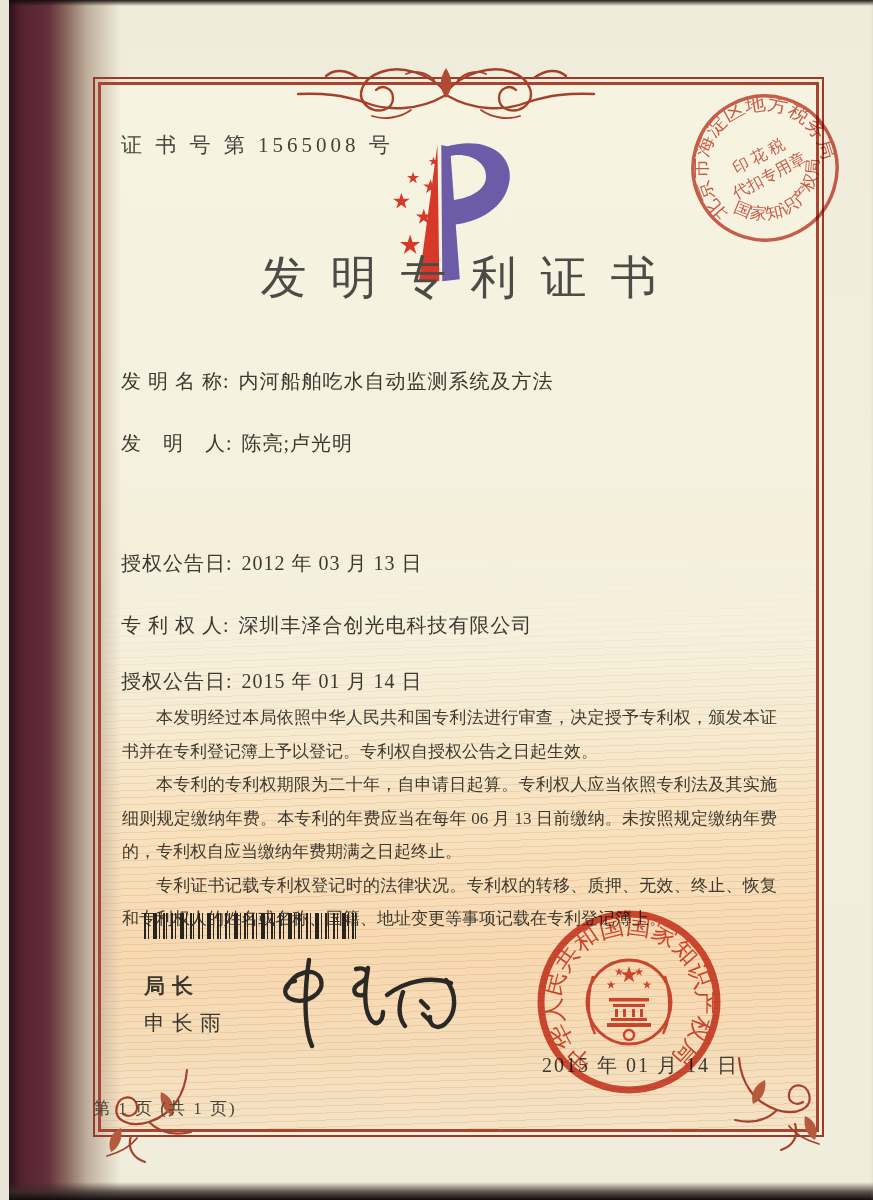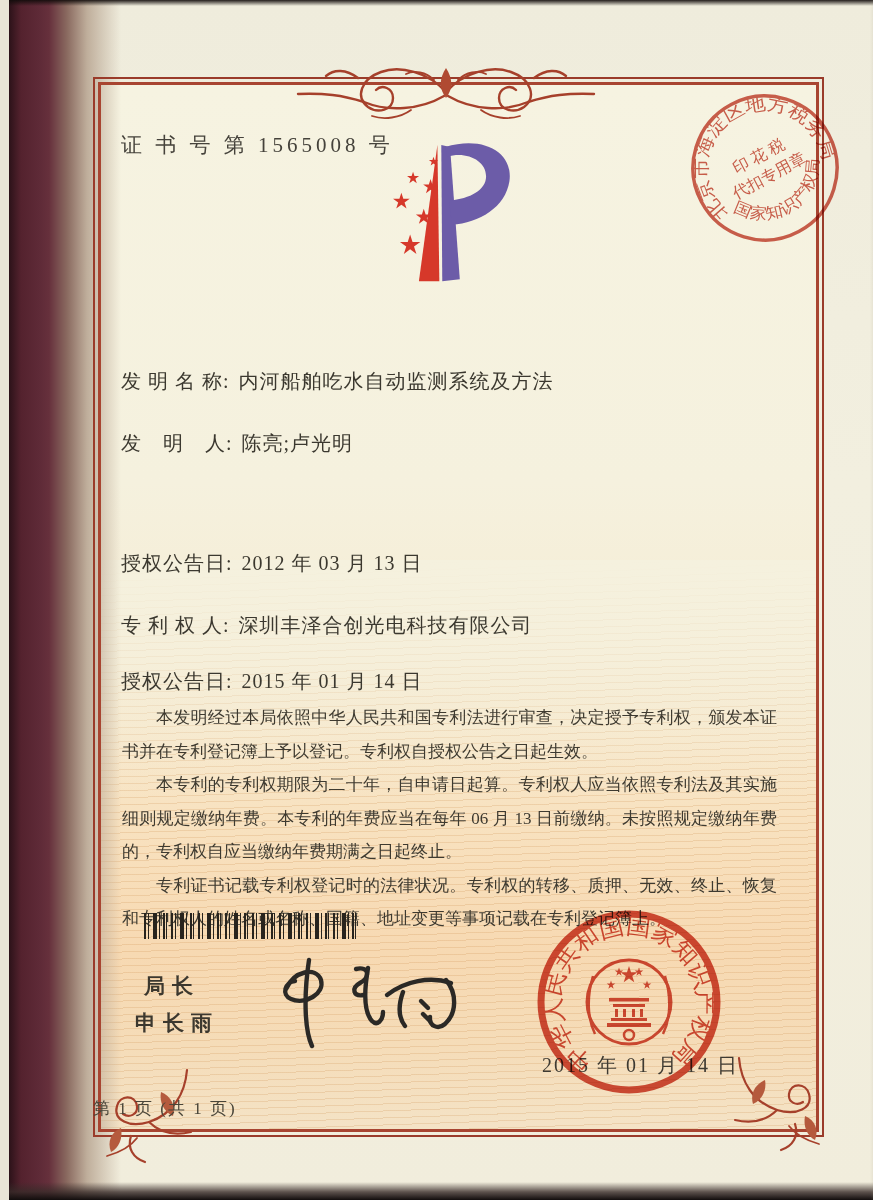--- a/index.html
+++ b/index.html
@@ -47,22 +47,22 @@
     background:
      repeating-linear-gradient(90deg,
       #28241e 0 2px, rgba(0,0,0,0) 2px 4px,
       #28241e 4px 5px, rgba(0,0,0,0) 5px 9px,
       #28241e 9px 13px, rgba(0,0,0,0) 13px 15px,
       #28241e 15px 16px, rgba(0,0,0,0) 16px 19px,
       #28241e 19px 21px, rgba(0,0,0,0) 21px 22px,
       #28241e 22px 23px, rgba(0,0,0,0) 23px 27px);}
   .director-role{position:absolute;left:135px;top:972px;z-index:4;font-size:21px;
     letter-spacing:7px;color:#3c382f;font-weight:bold;}
-  .director-name{position:absolute;left:126px;top:1009px;z-index:4;font-size:21px;
-    letter-spacing:7px;color:#3c382f;font-weight:bold;}
+  .director-name{position:absolute;left:135px;top:1009px;z-index:4;font-size:21px;
+    letter-spacing:7px;color:#3c382f;}
   .signature{position:absolute;left:255px;top:933px;z-index:5;}
   .official-seal{position:absolute;left:524px;top:906px;z-index:6;
     mix-blend-mode:multiply;opacity:.92;}
   .seal-date{position:absolute;left:533px;top:1052px;z-index:5;font-size:20px;
     letter-spacing:2px;color:#3e3a32;}
   .tax-stamp{position:absolute;left:676px;top:88px;z-index:6;transform:rotate(-28deg);
     mix-blend-mode:multiply;opacity:.85;}
   .footer{position:absolute;left:84px;top:1097px;width:731px;z-index:4;text-align:left;
     font-size:17px;letter-spacing:2px;color:#494539;}
   .orn{position:absolute;z-index:4;}
@@ -122,20 +122,21 @@
     <g fill="#d6382a">
       <use href="#star" transform="translate(95,27) scale(5)"></use>
       <use href="#star" transform="translate(74,44) scale(6.5)"></use>
       <use href="#star" transform="translate(92,53) scale(8)"></use>
       <use href="#star" transform="translate(62,68) scale(9)"></use>
       <use href="#star" transform="translate(85,84) scale(8.5)"></use>
       <use href="#star" transform="translate(71,113) scale(11)"></use>
     </g>
   </svg>
 
+  <div class="title">发明专利证书</div>
 
   <div class="field" style="top:368px">
     <span class="lab">发 明 名 称:</span><span class="val">内河船舶吃水自动监测系统及方法</span>
   </div>
   <div class="field" style="top:430px">
     <span class="lab">发　明　人:</span><span class="val">陈亮;卢光明</span>
   </div>
   <div class="field" style="top:550px">
     <span class="lab">授权公告日:</span><span class="val">2012 年 03 月 13 日</span>
   </div>

